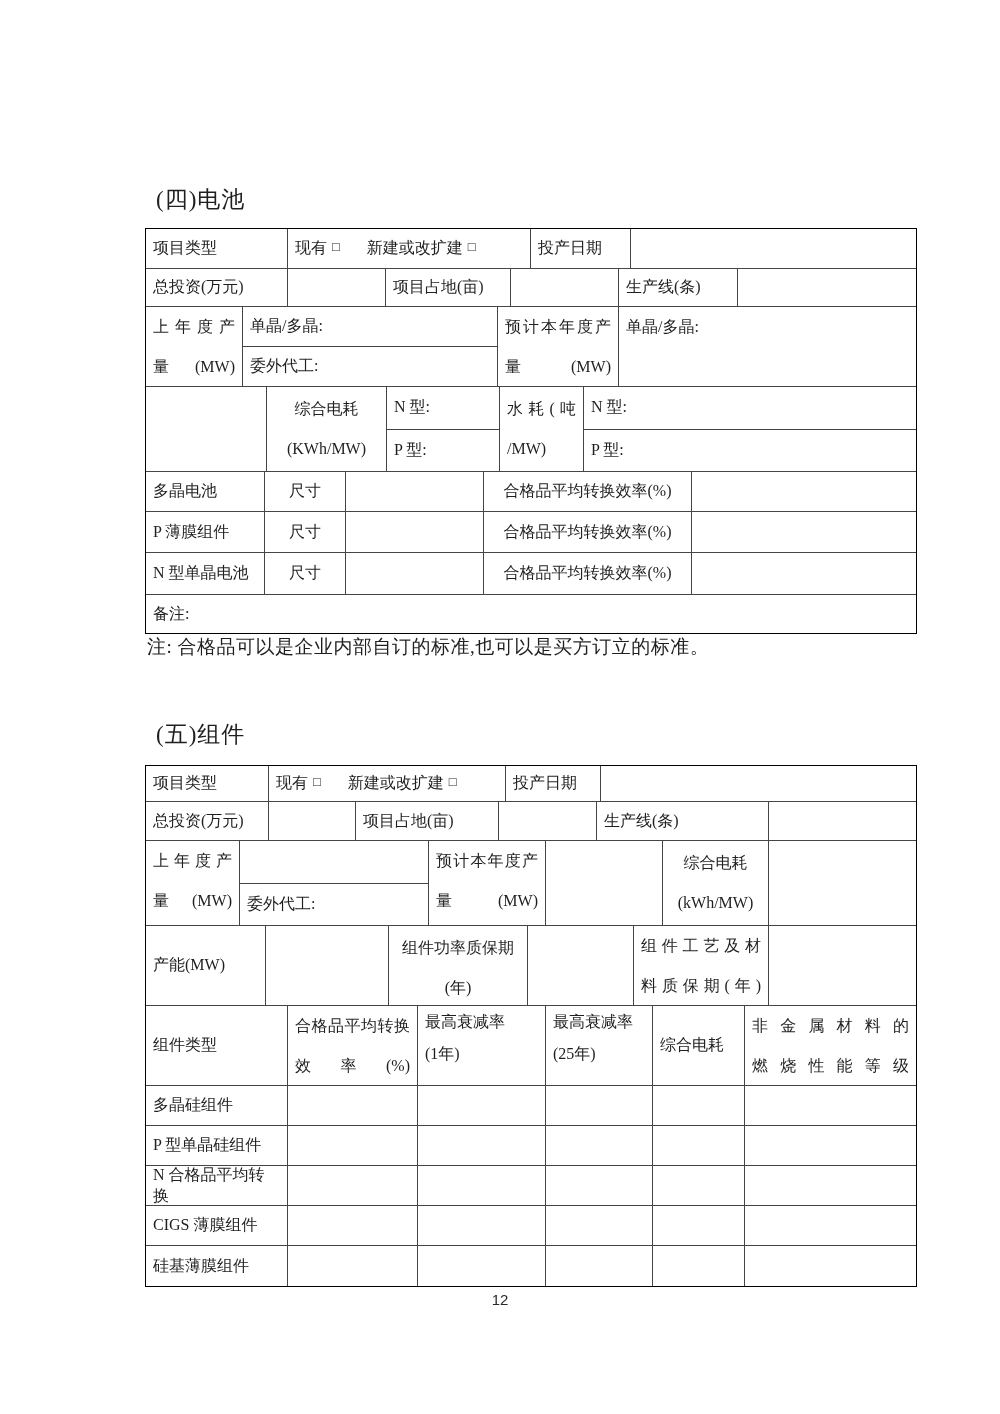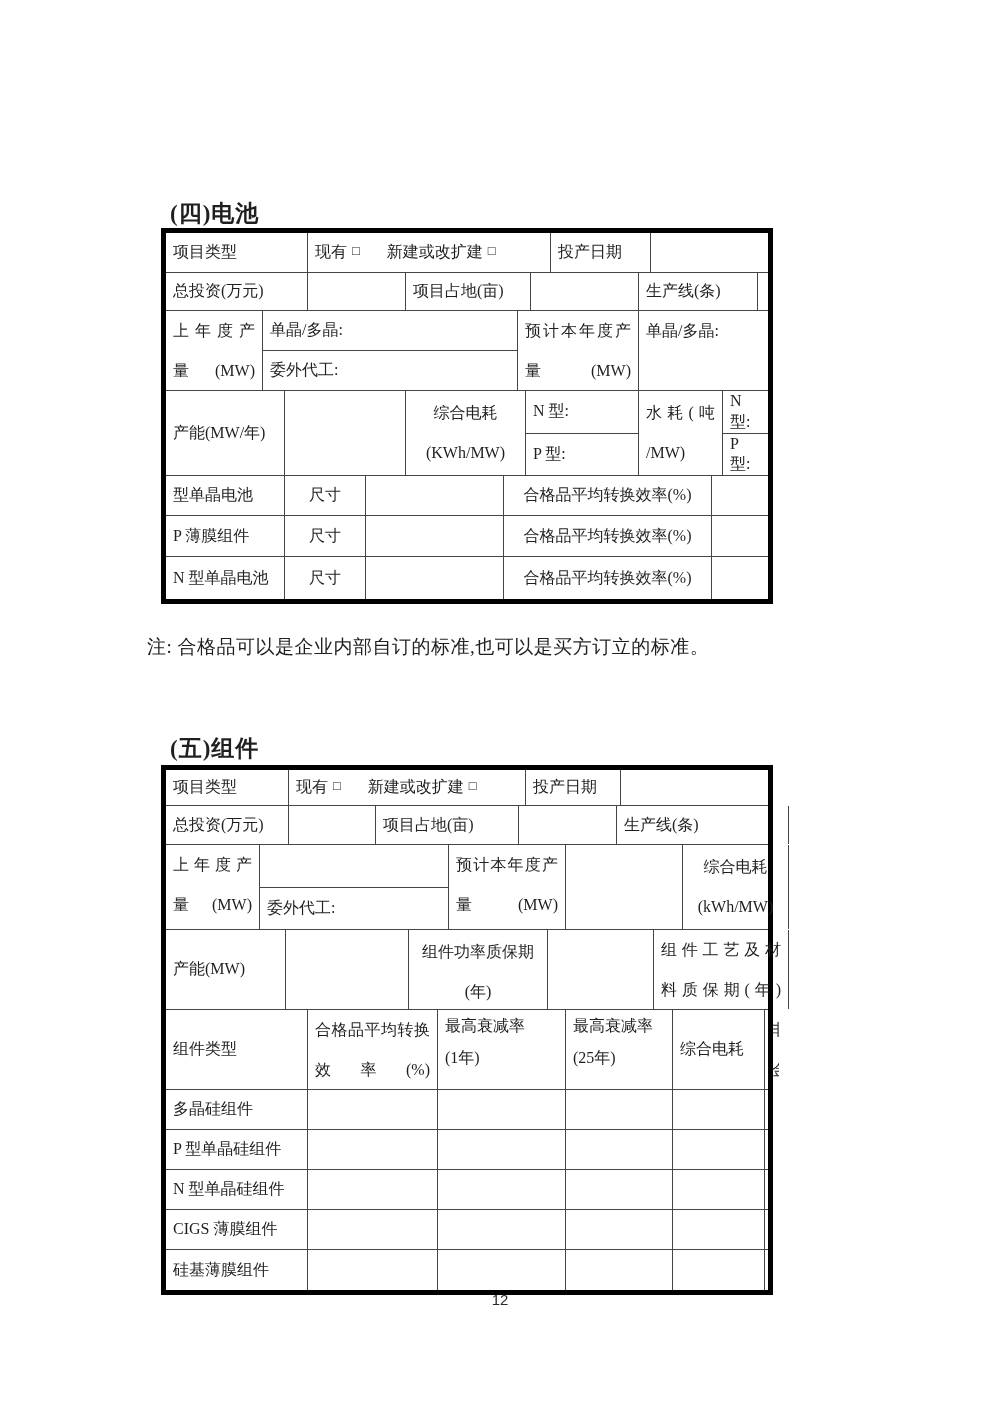--- a/index.html
+++ b/index.html
@@ -1,21 +1,21 @@
 <!DOCTYPE html>
 <html><head>
 <meta charset="utf-8">
 <style>
   html,body{margin:0;padding:0;background:#e9e9e9;}
   .page{position:relative;width:1000px;height:1414px;background:#ffffff;margin:0 auto;
         font-family:"Liberation Serif","DejaVu Serif",serif;color:#1f1f1f;overflow:hidden;}
-  .title{position:absolute;left:153px;margin:17px;font-size:23px;font-weight:bold;letter-spacing:1px;}
+  .title{position:absolute;left:153px;margin:3px;font-size:23px;font-weight:normal;letter-spacing:1px;}
   #battery-title{top:181px;}
   #module-title{top:716px;}
-  .tbl{position:absolute;left:161px;width:612px;border:5px solid #000000;box-sizing:border-box;}
+  .tbl{position:absolute;left:145px;width:772px;border:1px solid #000000;box-sizing:border-box;}
   #t1{top:228px;}
   #t2{top:765px;}
   .tr{display:flex;border-bottom:1px solid #454545;box-sizing:border-box;}
   .tr:last-child{border-bottom:none;}
   .td{flex:0 0 auto;border-right:1px solid #454545;box-sizing:border-box;display:flex;
       align-items:center;padding:0 7px;font-size:16px;overflow:hidden;line-height:1.3;}
   .td:last-child{border-right:none;flex:1 1 auto;}
   .cols{flex-direction:column;padding:0;align-items:stretch;}
   .sub{flex:1 1 0;display:flex;align-items:center;padding:0 7px;border-bottom:1px solid #454545;box-sizing:border-box;}
   .sub:last-child{border-bottom:none;}
@@ -66,38 +66,37 @@
       <div class="td cols" style="width:255px">
         <div class="sub">单晶/多晶:</div>
         <div class="sub">委外代工:</div>
       </div>
       <div class="td dist" style="width:121px">预计本年度产
 量(MW)</div>
       <div class="td blk" style="align-items:flex-start">单晶/多晶:</div>
     </div>
 
     <div class="tr" style="height:85px">
-      <div class="td" style="width:119px">产能(MW/年)</div>
       <div class="td" style="width:121px"></div>
       <div class="td c2" style="width:120px">综合电耗
 (KWh/MW)</div>
       <div class="td cols" style="width:113px">
         <div class="sub">N 型:</div>
         <div class="sub">P 型:</div>
       </div>
       <div class="td dist" style="width:84px;padding-top:2px">水耗(吨
 /MW)</div>
       <div class="td cols">
         <div class="sub">N 型:</div>
         <div class="sub">P 型:</div>
       </div>
     </div>
 
     <div class="tr" style="height:40px">
-      <div class="td" style="width:119px">型单晶电池</div>
+      <div class="td" style="width:119px">多晶电池</div>
       <div class="td" style="width:81px;justify-content:center">尺寸</div>
       <div class="td" style="width:138px"></div>
       <div class="td" style="width:208px;justify-content:center">合格品平均转换效率(%)</div>
       <div class="td"></div>
     </div>
 
     <div class="tr" style="height:41px">
       <div class="td" style="width:119px">P 薄膜组件</div>
       <div class="td" style="width:81px;justify-content:center">尺寸</div>
       <div class="td" style="width:138px"></div>
@@ -106,20 +105,23 @@
     </div>
 
     <div class="tr" style="height:42px">
       <div class="td" style="width:119px">N 型单晶电池</div>
       <div class="td" style="width:81px;justify-content:center">尺寸</div>
       <div class="td" style="width:138px"></div>
       <div class="td" style="width:208px;justify-content:center">合格品平均转换效率(%)</div>
       <div class="td"></div>
     </div>
 
+    <div class="tr" style="height:38px">
+      <div class="td">备注:</div>
+    </div>
   </div>
 
   <p class="note">注: 合格品可以是企业内部自订的标准,也可以是买方订立的标准。</p>
 
   <h1 class="title" id="module-title">(五)组件</h1>
 
   <div class="tbl" id="t2">
 
     <div class="tr" style="height:36px">
       <div class="td" style="width:123px">项目类型</div>
@@ -193,21 +195,21 @@
     <div class="tr" style="height:40px">
       <div class="td" style="width:142px">P 型单晶硅组件</div>
       <div class="td" style="width:130px"></div>
       <div class="td" style="width:128px"></div>
       <div class="td" style="width:107px"></div>
       <div class="td" style="width:92px"></div>
       <div class="td"></div>
     </div>
 
     <div class="tr" style="height:40px">
-      <div class="td" style="width:142px">N 型单晶硅组件</div>
+      <div class="td" style="width:142px">N 合格品平均转换</div>
       <div class="td" style="width:130px"></div>
       <div class="td" style="width:128px"></div>
       <div class="td" style="width:107px"></div>
       <div class="td" style="width:92px"></div>
       <div class="td"></div>
     </div>
 
     <div class="tr" style="height:40px">
       <div class="td" style="width:142px">CIGS 薄膜组件</div>
       <div class="td" style="width:130px"></div>

